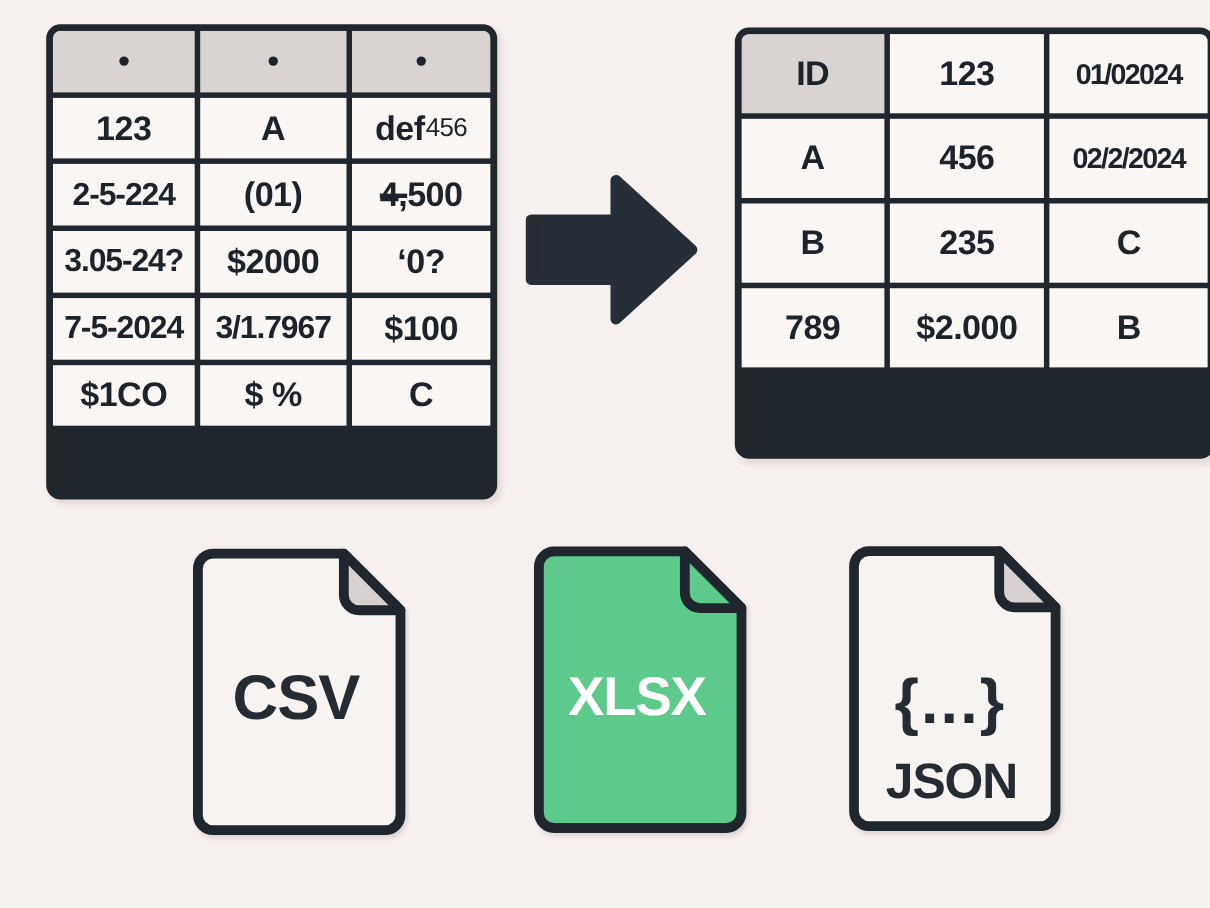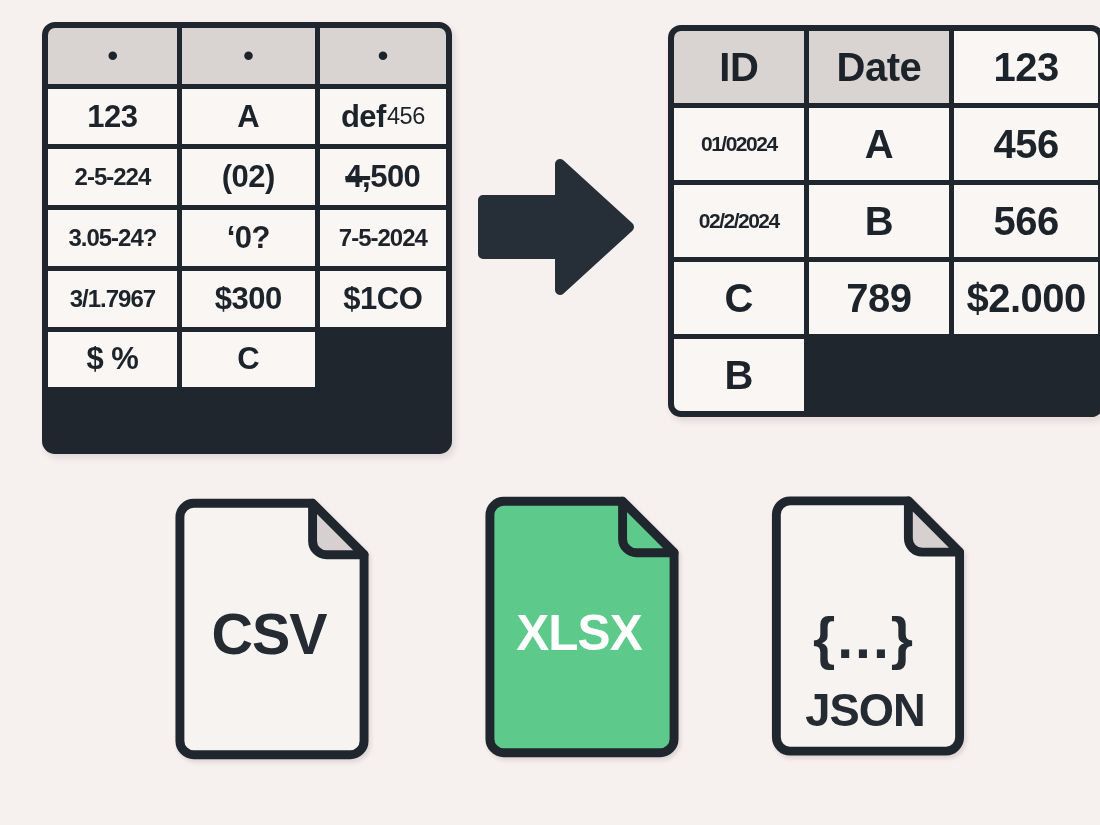--- a/index.html
+++ b/index.html
@@ -43,25 +43,25 @@
     display: flex;
     align-items: center;
     justify-content: center;
     color: #1d232a;
     font-weight: bold;
     font-size: 31px;
     letter-spacing: -0.5px;
     white-space: nowrap;
     overflow: hidden;
   }
-  #clean-table .cell { font-size: 40px; }
+  #clean-table .cell { font-size: 31px; }
   .hcell { background: #d9d4d2; }
   .hcell.dot { font-size: 30px; }
-  .cell.dense { font-size: 24px; letter-spacing: -1px; }
-  #clean-table .cell.dense { font-size: 21px; letter-spacing: -1.5px; }
+  .cell.dense { font-size: 29px; letter-spacing: -1px; }
+  #clean-table .cell.dense { font-size: 26px; letter-spacing: -1.5px; }
   .cell .strike {
     text-decoration: line-through;
     text-decoration-thickness: 4px;
   }
   .cell .small-suffix {
     font-size: 0.76em;
     font-weight: 500;
     margin-left: 1px;
   }
 
@@ -101,49 +101,49 @@
       <div class="cell hcell dot">•</div>
       <div class="cell hcell dot">•</div>
       <div class="cell hcell dot">•</div>
       <div class="cell">123</div>
       <div class="cell">A</div>
       <div class="cell">
         <span>def</span>
         <span class="small-suffix">456</span>
       </div>
       <div class="cell dense">2-5-224</div>
-      <div class="cell">(02)</div>
+      <div class="cell">(01)</div>
       <div class="cell">
         <span class="strike">4,</span>
         <span>500</span>
       </div>
       <div class="cell dense">3.05-24?</div>
+      <div class="cell">$2000</div>
       <div class="cell">‘0?</div>
       <div class="cell dense">7-5-2024</div>
       <div class="cell dense">3/1.7967</div>
-      <div class="cell">$300</div>
+      <div class="cell">$100</div>
       <div class="cell">$1CO</div>
       <div class="cell">$ %</div>
       <div class="cell">C</div>
     </div>
 
   <svg id="transform-arrow" width="166" height="146" viewBox="0 0 166 146">
     <polygon points="9,46 86,46 86,10 155,73 86,136 86,100 9,100" fill="#262e38" stroke="#262e38" stroke-width="10" stroke-linejoin="round"></polygon>
   </svg>
 
   <div id="clean-table" class="gtable">
       <div class="cell hcell">ID</div>
-      <div class="cell hcell">Date</div>
       <div class="cell">123</div>
       <div class="cell dense">01/02024</div>
       <div class="cell">A</div>
       <div class="cell">456</div>
       <div class="cell dense">02/2/2024</div>
       <div class="cell">B</div>
-      <div class="cell">566</div>
+      <div class="cell">235</div>
       <div class="cell">C</div>
       <div class="cell">789</div>
       <div class="cell">$2.000</div>
       <div class="cell">B</div>
     </div>
 
   <svg id="csv-icon" class="file-icon light" width="198" height="266" viewBox="0 0 200 268">
     <path d="M22 6 H142 L194 58 V246 a14 14 0 0 1 -14 14 H22 a14 14 0 0 1 -14 -14 V20 a14 14 0 0 1 14 -14 Z" fill="#f7f3f1"></path>
     <path d="M142 6 V44 a14 14 0 0 0 14 14 h38 Z" fill="#d6d1d0"></path>
     <text x="98" y="158" font-size="58" letter-spacing="-1">CSV</text>

